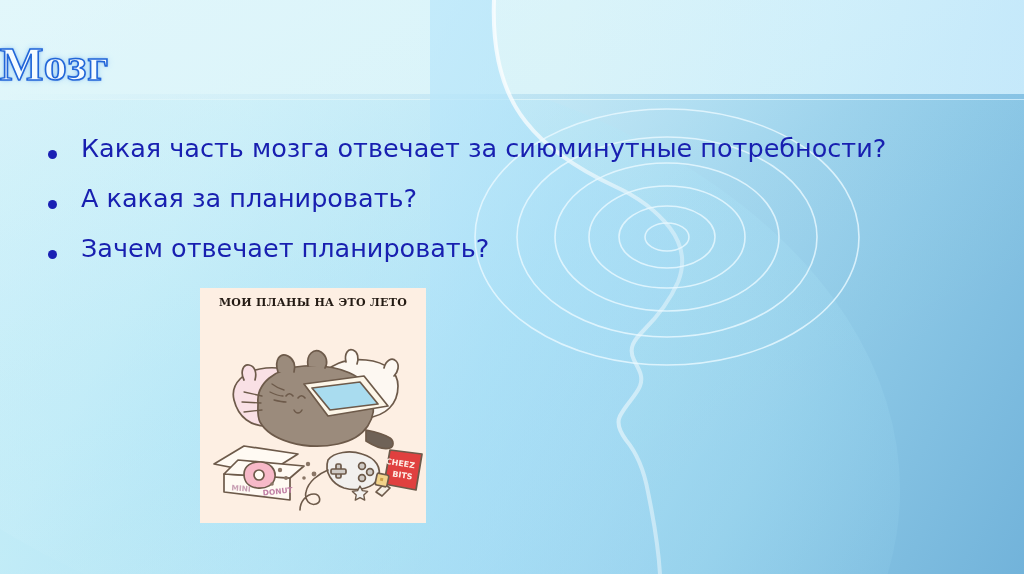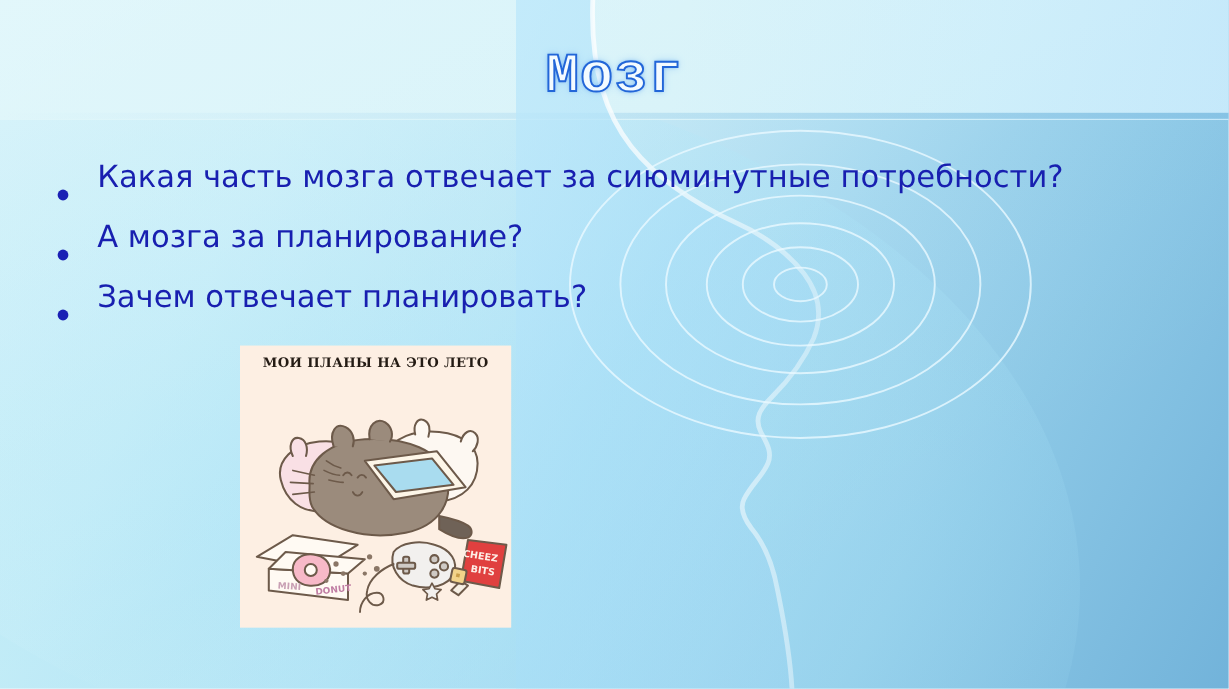--- a/index.html
+++ b/index.html
@@ -82,43 +82,42 @@
     height: 574px;
   }
   .head-silhouette svg { display: block; width: 100%; height: 100%; }
 
   
   .title {
     position: absolute;
     left: 0;
     top: 38px;
     width: 1024px;
-    text-align: center;
     font-size: 46px;
     font-weight: bold;
     letter-spacing: 1px;
     color: #f4fbff;
     -webkit-text-stroke: 1.6px #2266d8;
     text-shadow:
        0 0 3px #6aa8ee,
        0 0 7px #9fd0f5,
        1px 1px 0 rgba(255,255,255,0.7);
-    font-family: Liberation Mono, monospace;
+    font-family: Liberation Serif, serif;
   }
 
   
   .bullets {
     position: absolute;
     left: 48px;
     top: 128px;
     width: 880px;
   }
   .bullet-row {
     display: flex;
-    align-items: flex-end;
+    align-items: center;
     margin-bottom: 11px;
     height: 39px;
   }
   .bullet-dot {
     width: 9px;
     height: 9px;
     border-radius: 50%;
     background: #1a20b4;
     margin-top: 14px;
     margin-right: 24px;
@@ -226,21 +225,21 @@
 
   <div class="bullets">
 
     <div class="bullet-row">
       <span class="bullet-dot"></span>
       <span class="bullet-text">Какая часть мозга отвечает за сиюминутные потребности?</span>
     </div>
 
     <div class="bullet-row">
       <span class="bullet-dot"></span>
-      <span class="bullet-text">А мозга за планирование?</span>
+      <span class="bullet-text">А какая за планировать?</span>
     </div>
 
     <div class="bullet-row">
       <span class="bullet-dot"></span>
       <span class="bullet-text">Зачем отвечает планировать?</span>
     </div>
   </div>
 
   <div class="meme">
     <svg viewBox="0 0 226 235">

